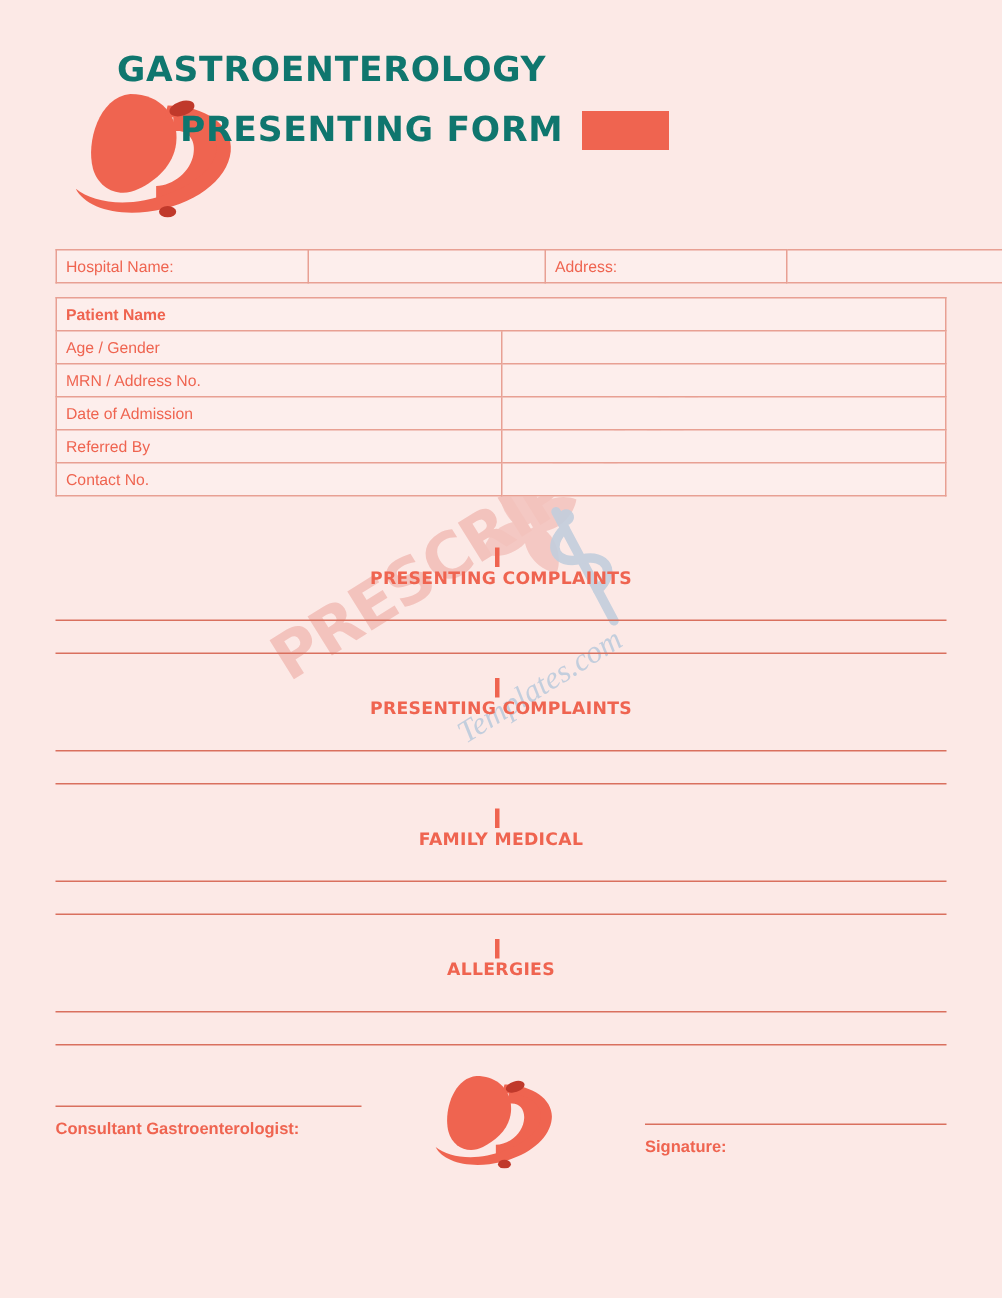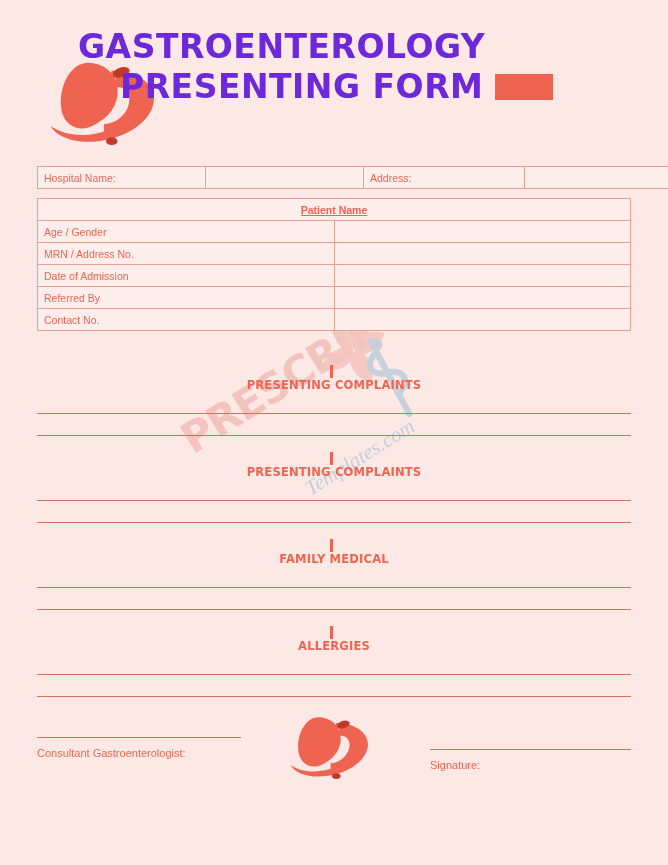--- a/index.html
+++ b/index.html
@@ -86,23 +86,23 @@
     width: 116px;
     height: 88px;
   }
   .title-wrap {
     position: absolute;
     left: 78px;
     top: 27px;
     width: 560px;
   }
   .title-line {
-    font-size: 33px;
-    font-weight: bold;
-    color: #6d28d9;
+    font-size: 23px;
+    font-weight: bold;
+    color: #0f766e;
     letter-spacing: 0.5px;
     line-height: 40px;
     font-family: "DejaVu Sans", sans-serif;
     white-space: nowrap;
   }
   .title-line.second {
     margin-left: 42px;
     display: flex;
     align-items: center;
   }
@@ -133,25 +133,24 @@
     font-size: 10.5px;
     color: #ef6450;
     font-family: "Liberation Sans", sans-serif;
     vertical-align: middle;
   }
   .top-table { margin-bottom: 9px; }
   .patient-head td {
     background: #ef6450;
     border: 1px solid #ef6450;
     color: #ffffff;
-    text-align: center;
+    text-align: left;
     font-size: 12px;
     font-weight: bold;
     height: 22px;
-    text-decoration: underline;
   }
 
   
   .sections {
     position: relative;
     z-index: 2;
     margin: 0 37px;
     padding-top: 18px;
   }
   .section { margin-bottom: 16px; }
@@ -202,20 +201,21 @@
   }
   .sig-line {
     border-bottom: 1px solid #d9705e;
     height: 0;
     margin-bottom: 9px;
   }
   .sig-label {
     font-size: 11px;
     color: #ef6450;
     font-family: "Liberation Sans", sans-serif;
+    font-weight: bold;
   }
   .logo-foot {
     position: absolute;
     left: 252px;
     top: 0px;
     width: 86px;
     height: 66px;
   }
 </style>
 </head>

